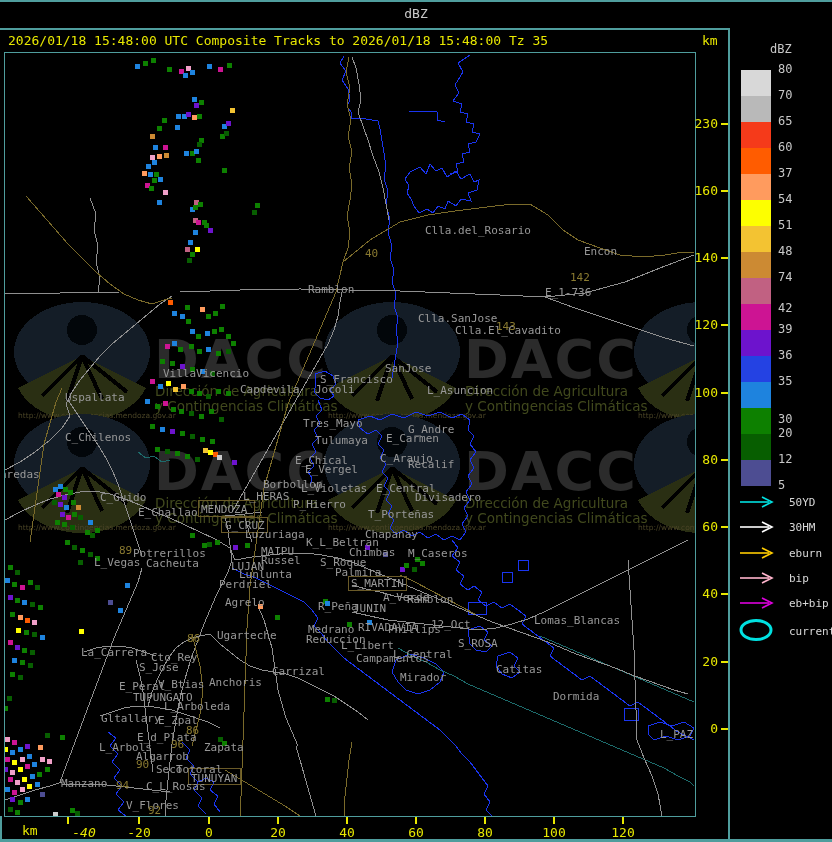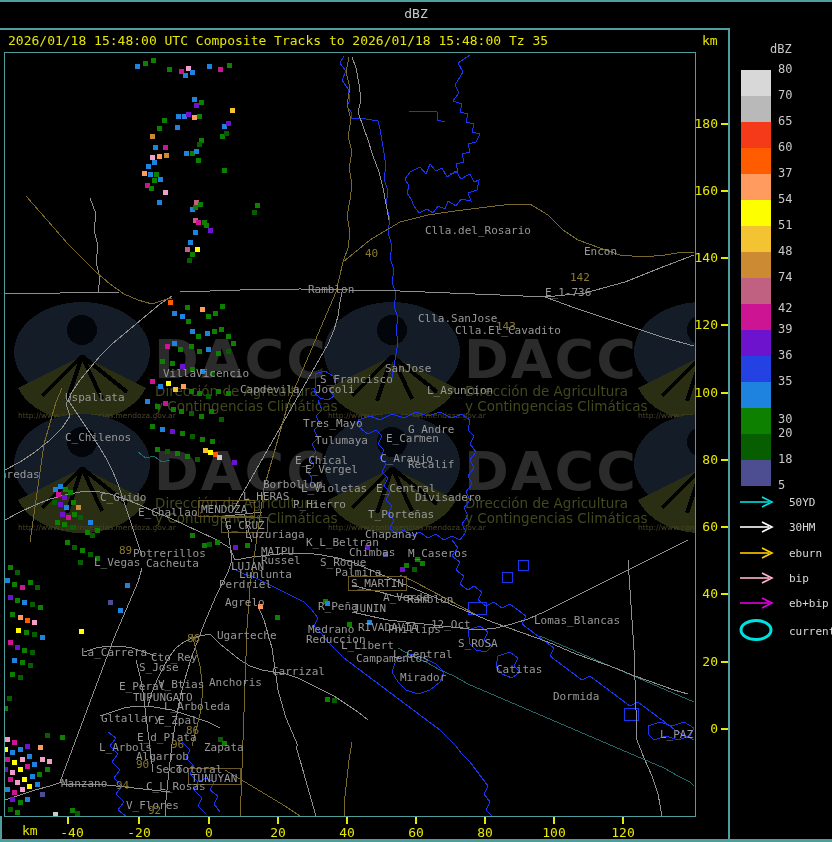--- a/index.html
+++ b/index.html
@@ -541,21 +541,21 @@
         <text x="136" y="768" font-size="11" fill="#8a7a30" font-family="DejaVu Sans Mono, monospace">90</text>
         <text x="116" y="789" font-size="11" fill="#8a7a30" font-family="DejaVu Sans Mono, monospace">94</text>
         <text x="148" y="814" font-size="11" fill="#8a7a30" font-family="DejaVu Sans Mono, monospace">92</text>
       </svg>
   </div>
   <div id="yaxis-host"></div>
   <div id="bottomstrip">
     <span id="km-bottom">km</span>
     <div id="xaxis-host">
         <div class="xtick" style="left: 65px;"></div>
-        <div class="xlab" style="left: 48px;">-40</div>
+        <div class="xlab" style="left: 60px; font-style: italic;">-40</div>
         <div class="xtick" style="left: 136px;"></div>
         <div class="xlab" style="left: 115px;">-20</div>
         <div class="xtick" style="left: 206px;"></div>
         <div class="xlab" style="left: 185px;">0</div>
         <div class="xtick" style="left: 275px;"></div>
         <div class="xlab" style="left: 254px;">20</div>
         <div class="xtick" style="left: 344px;"></div>
         <div class="xlab" style="left: 323px;">40</div>
         <div class="xtick" style="left: 413px;"></div>
         <div class="xlab" style="left: 392px;">60</div>
@@ -596,21 +596,21 @@
         <div class="swlab" style="top: 164px;">54</div>
         <div class="swlab" style="top: 190px;">51</div>
         <div class="swlab" style="top: 216px;">48</div>
         <div class="swlab" style="top: 242px;">74</div>
         <div class="swlab" style="top: 273px;">42</div>
         <div class="swlab" style="top: 294px;">39</div>
         <div class="swlab" style="top: 320px;">36</div>
         <div class="swlab" style="top: 346px;">35</div>
         <div class="swlab" style="top: 384px;">30</div>
         <div class="swlab" style="top: 398px;">20</div>
-        <div class="swlab" style="top: 424px;">18</div>
+        <div class="swlab" style="top: 424px;">12</div>
         <div class="swlab" style="top: 450px;">5</div>
       </div>
     <div id="legend-host">
         <div class="legrow" style="top: 467px;">
           <svg width="40" height="24" style="position: absolute; left: 0px; top: 0px;">
             <line x1="2" y1="7" x2="31" y2="7" stroke="#00e0e0" stroke-width="1.6"></line>
             <path d="M24,2 L34,7 L24,12" fill="none" stroke="#00e0e0" stroke-width="1.6"></path>
           </svg>
           <div class="leglab">50YD</div>
         </div>
@@ -643,21 +643,21 @@
           <div class="leglab">eb+bip</div>
         </div>
         <div class="legrow" style="top: 593.5px;">
           <svg width="40" height="24" style="position: absolute; left: 0px; top: -4px;">
             <ellipse cx="18" cy="12" rx="15" ry="9.5" fill="none" stroke="#00e0e0" stroke-width="3"></ellipse>
           </svg>
           <div class="leglab" style="top: 3px;">current</div>
         </div>
       </div>
   </div>
-<div class="ylab" style="left: 694px; top: 116px;">180</div>
+<div class="ylab" style="left: 694px; top: 116px;">230</div>
     <div class="ydash" style="top: 123px;"></div>
     <div class="ylab" style="left: 694px; top: 183px;">160</div>
     <div class="ydash" style="top: 190px;"></div>
     <div class="ylab" style="left: 694px; top: 250px;">140</div>
     <div class="ydash" style="top: 257px;"></div>
     <div class="ylab" style="left: 694px; top: 317px;">120</div>
     <div class="ydash" style="top: 324px;"></div>
     <div class="ylab" style="left: 694px; top: 385px;">100</div>
     <div class="ydash" style="top: 392px;"></div>
     <div class="ylab" style="left: 694px; top: 452px;">80</div>

